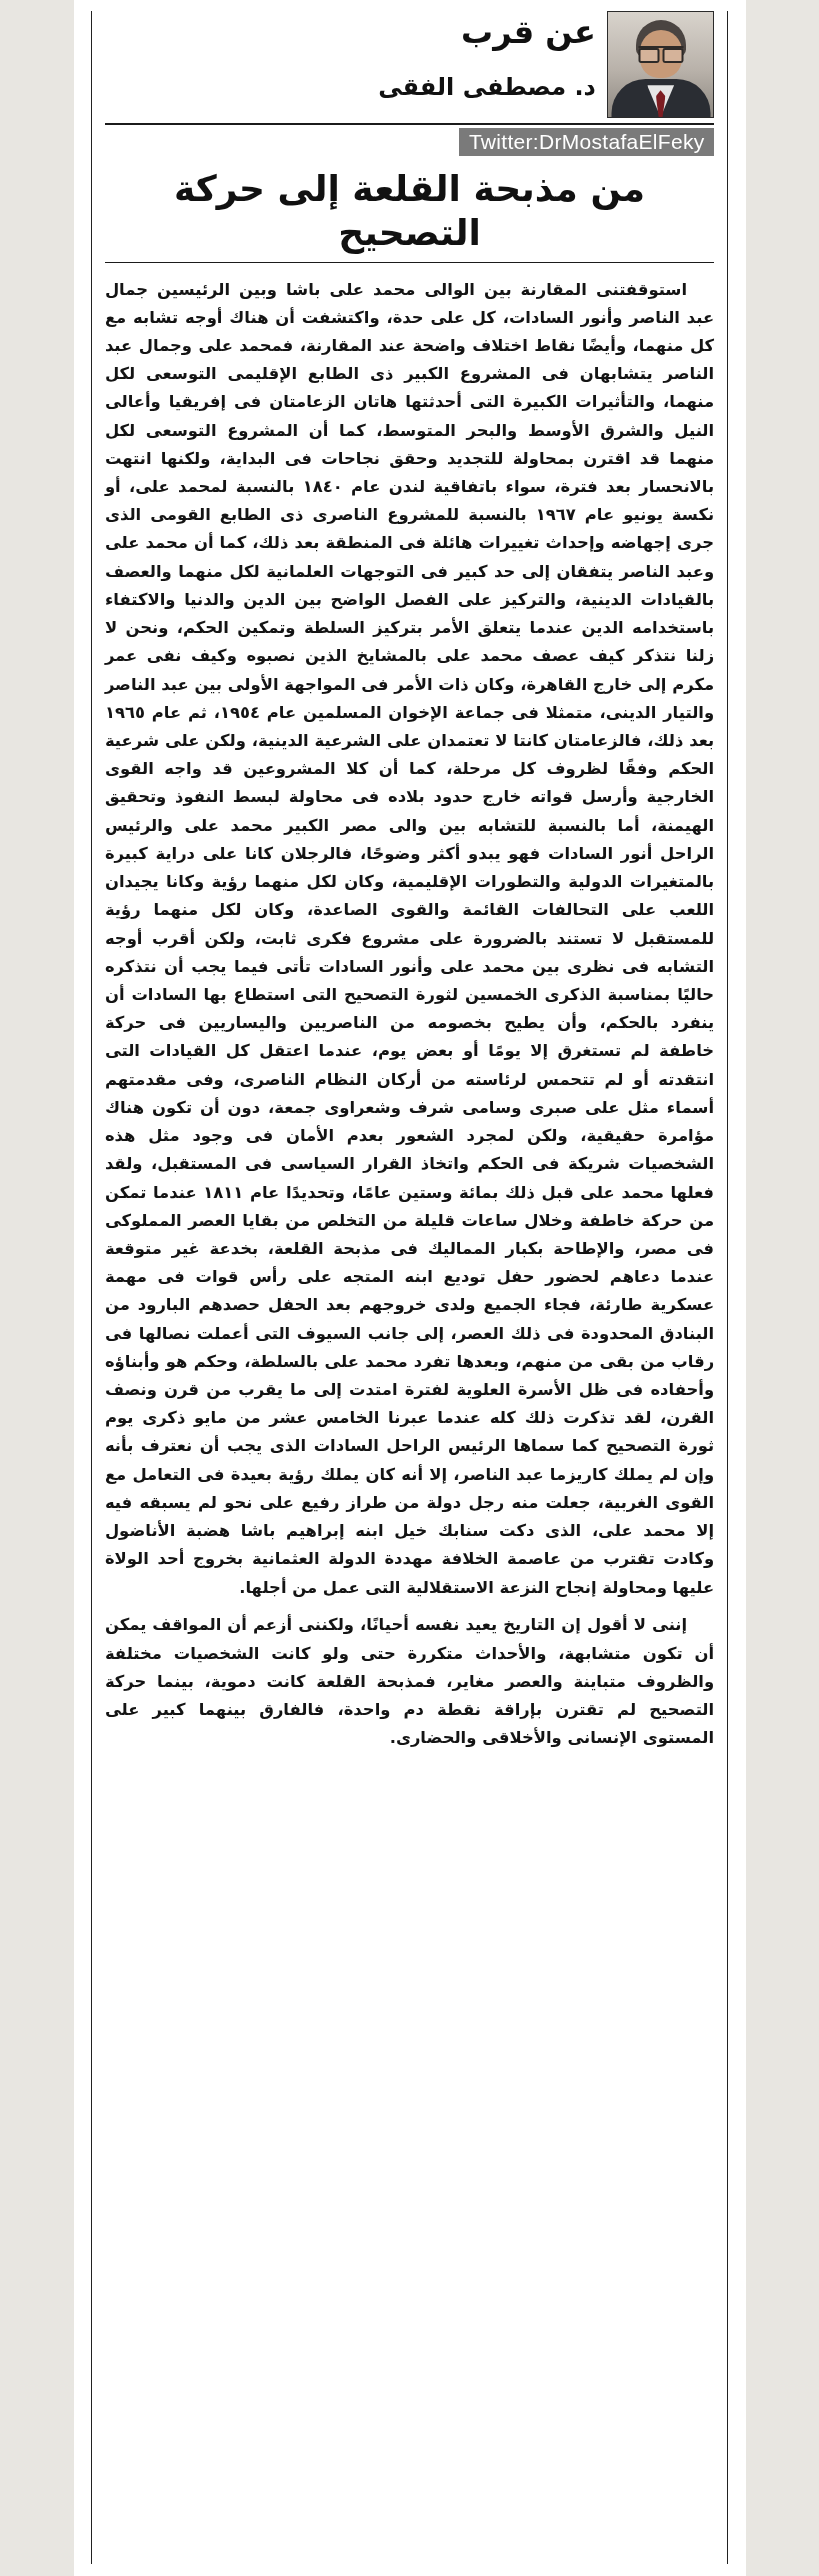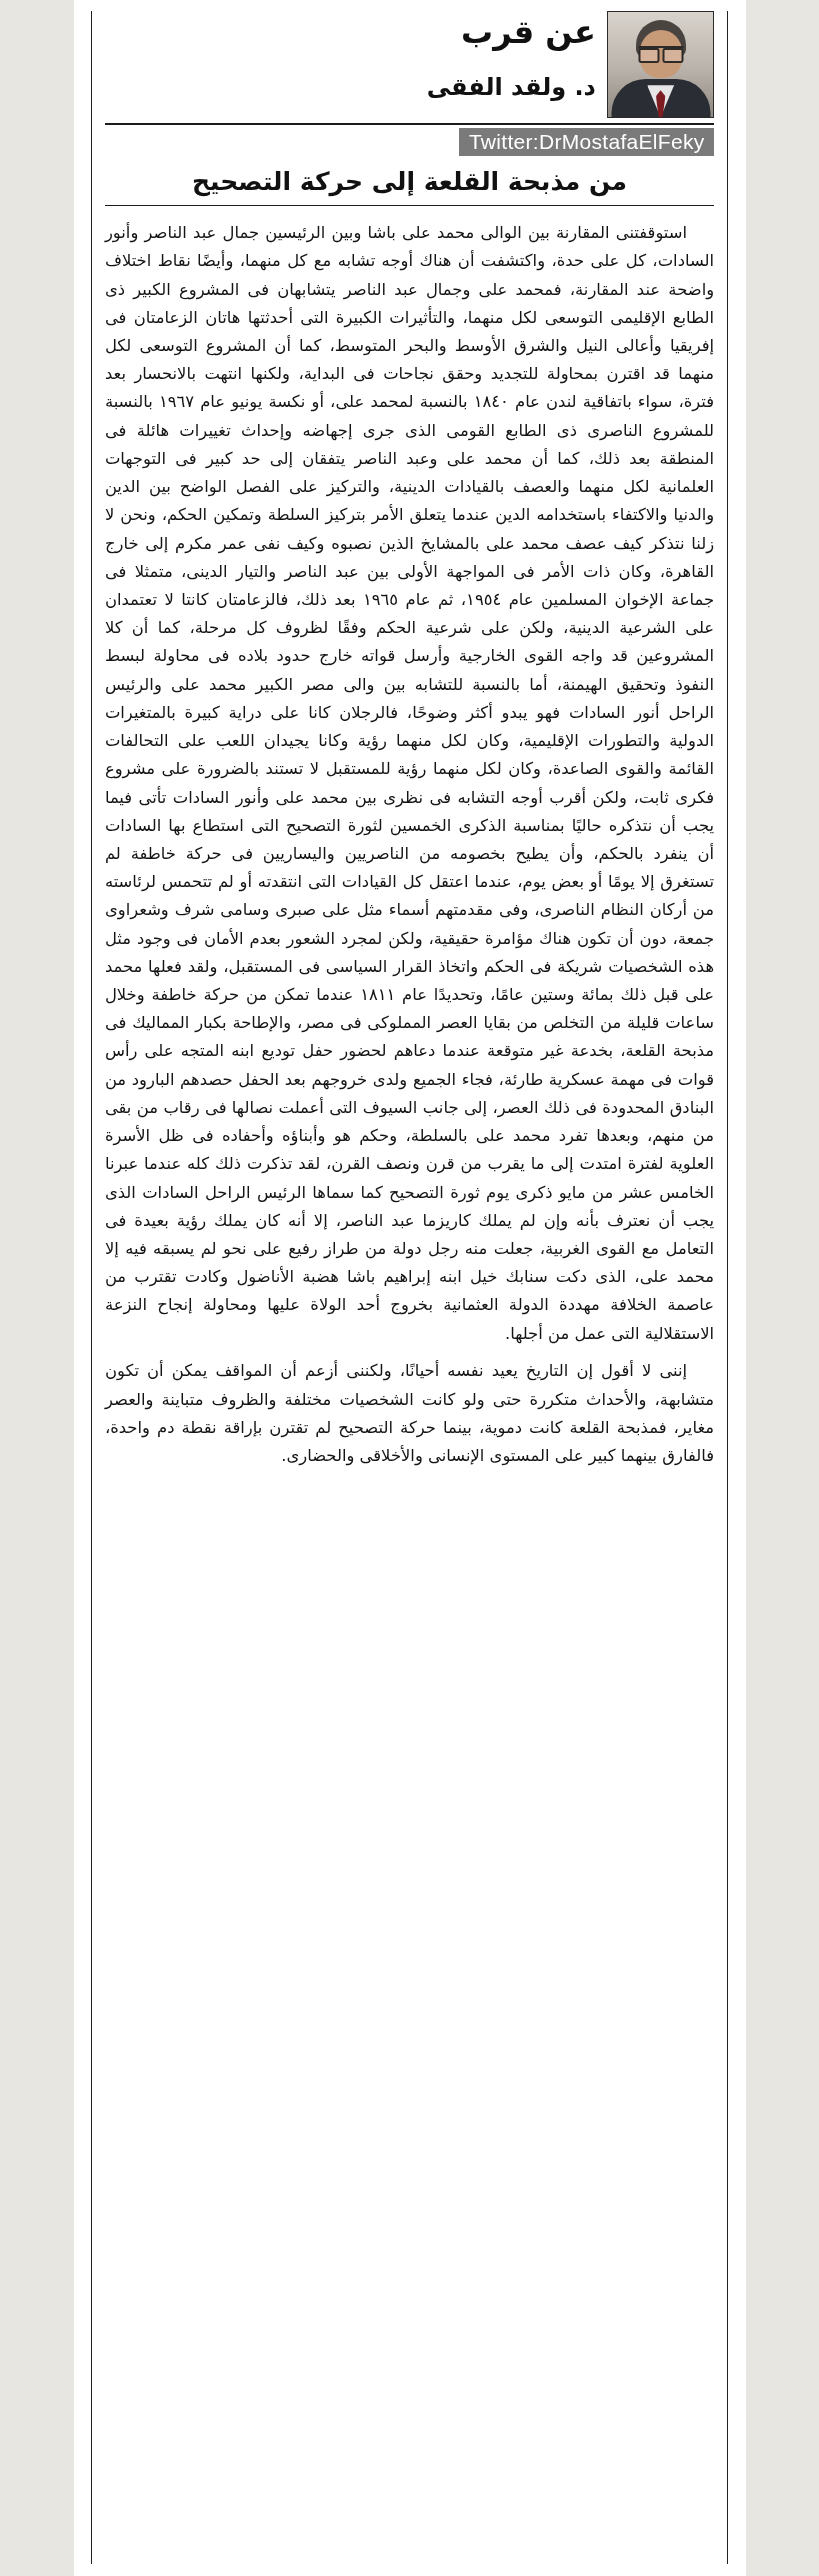--- a/index.html
+++ b/index.html
@@ -138,21 +138,21 @@
     font-size: 21px;
     padding: 1.6px 9.6px 2.4px 9.6px;
     letter-spacing: 0.3px;
     direction: ltr;
   }
 
   
   .headline {
     font-family: "DejaVu Sans", "Liberation Sans", sans-serif;
     font-weight: bold;
-    font-size: 25px;
+    font-size: 36px;
     line-height: 1.2;
     text-align: center;
     margin: 11.2px 0 8px 0;
     color: #111;
   }
   .rule-under-headline {
     border-bottom: 1.6px solid #1b1b1b;
     margin-bottom: 12.8px;
   }
 
@@ -161,33 +161,34 @@
     font-family: "DejaVu Sans", "Liberation Sans", sans-serif;
     font-size: 16.4px;
     line-height: 1.72;
     text-align: justify;
     text-align-last: right;
     margin: 0 0 9.6px 0;
     color: #141414;
   }
   .body-text p.indent {
     text-indent: 27px;
+    font-weight: bold;
   }
   .footer-space { height: 6.4px; }
 </style>
 </head>
 <body>
 
 <div class="page">
   <div class="inner">
 
     <div class="masthead">
       <div class="masthead-text">
         <div class="column-title">عن قرب</div>
-        <div class="author-name">د. ولقد الفقى</div>
+        <div class="author-name">د. مصطفى الفقى</div>
       </div>
       <div class="portrait">
         <div class="bg"></div>
         <div class="hair"></div>
         <div class="face"></div>
         <div class="glasses"></div>
         <div class="suit"></div>
         <div class="shirt"></div>
         <div class="tie"></div>
       </div>

